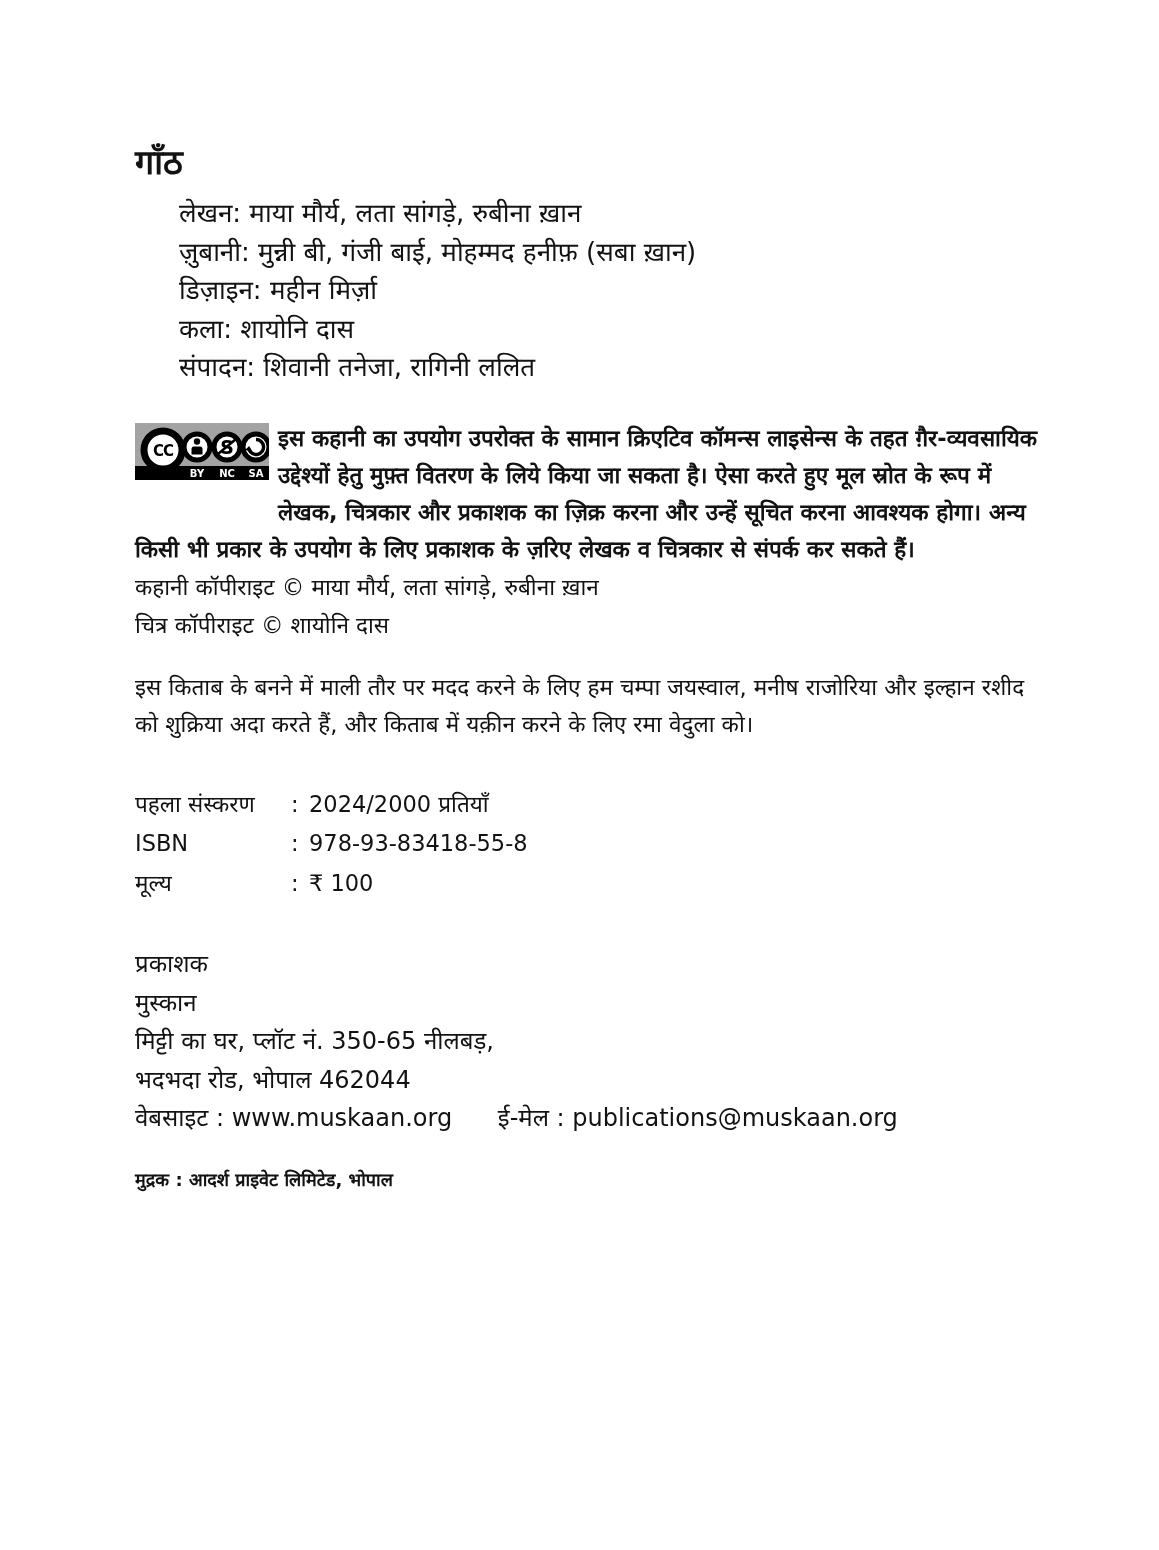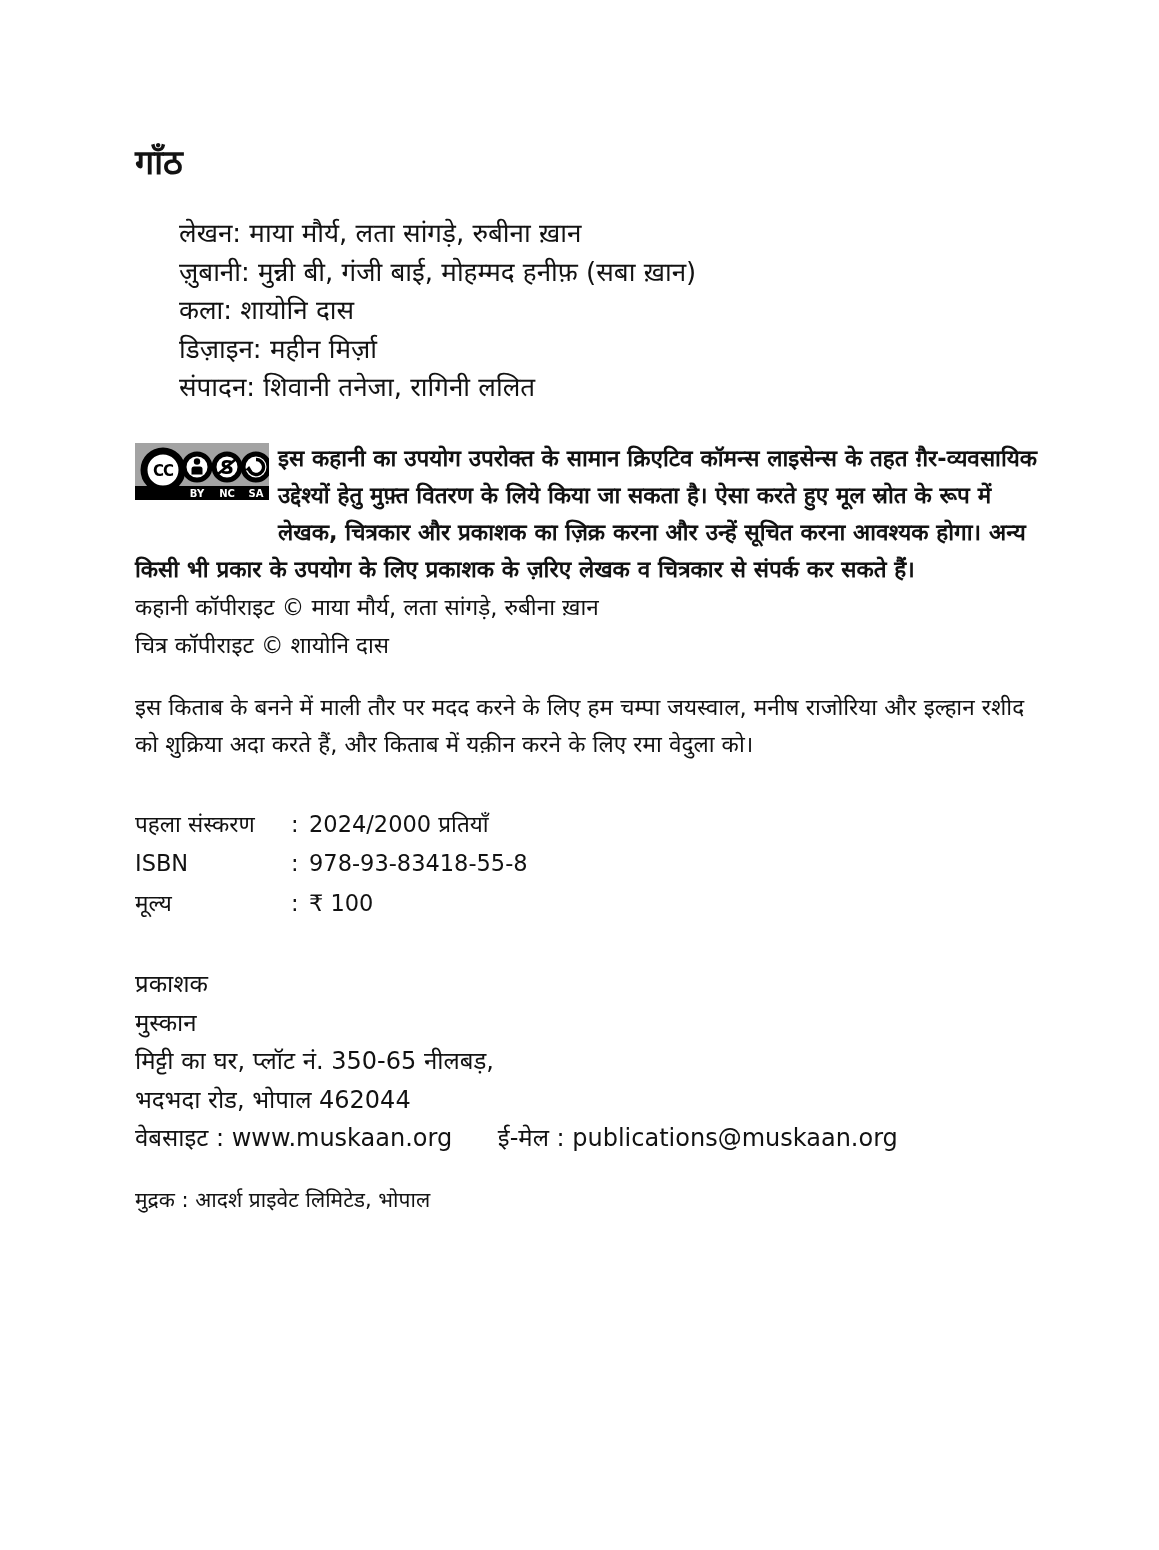--- a/index.html
+++ b/index.html
@@ -14,21 +14,21 @@
   .page {
     position: absolute;
     left: 135px;
     top: 142px;
     width: 908px;
   }
   .book-title {
     font-size: 34px;
     font-weight: bold;
     line-height: 40px;
-    margin: 0 0 32px 0;
+    margin: 0 0 12px 0;
   }
   .credits-line {
     font-size: 26px;
     line-height: 38.5px;
     white-space: nowrap;
     margin-left: 44px;
   }
   .license-block {
     margin-top: 33px;
     font-size: 22.5px;
@@ -62,38 +62,39 @@
   }
   .publisher-block { margin-top: 42px; }
   .publisher-line {
     font-size: 24px;
     line-height: 38.5px;
     white-space: nowrap;
   }
   .email-part { margin-left: 38px; }
   .printer-line {
     margin-top: 23px;
-    font-size: 21px;
+    font-size: 18px;
     line-height: 38.5px;
     white-space: nowrap;
+    font-weight: bold;
   }
   .clearfix::after { content: ""; display: block; clear: both; }
 </style>
 </head>
 <body>
 
 <div class="page">
 
   <h1 class="book-title">गाँठ</h1>
 
   <div class="credits">
     <div class="credits-line">लेखन: माया मौर्य, लता सांगड़े, रुबीना ख़ान</div>
     <div class="credits-line">ज़ुबानी: मुन्नी बी, गंजी बाई, मोहम्मद हनीफ़ (सबा ख़ान)</div>
+    <div class="credits-line">डिज़ाइन: महीन मिर्ज़ा</div>
     <div class="credits-line">कला: शायोनि दास</div>
-    <div class="credits-line">डिज़ाइन: महीन मिर्ज़ा</div>
     <div class="credits-line">संपादन: शिवानी तनेजा, रागिनी ललित</div>
   </div>
 
   <div class="license-block clearfix">
     <svg class="cc-badge" viewBox="0 0 134 57" xmlns="http://www.w3.org/2000/svg">
       <rect x="0" y="0" width="134" height="57" fill="#a3a3a3"></rect>
       <rect x="0" y="43" width="134" height="14" fill="#000000"></rect>
 
       <g>
         <circle cx="28" cy="27" r="19" fill="#ffffff" stroke="#000000" stroke-width="7"></circle>

